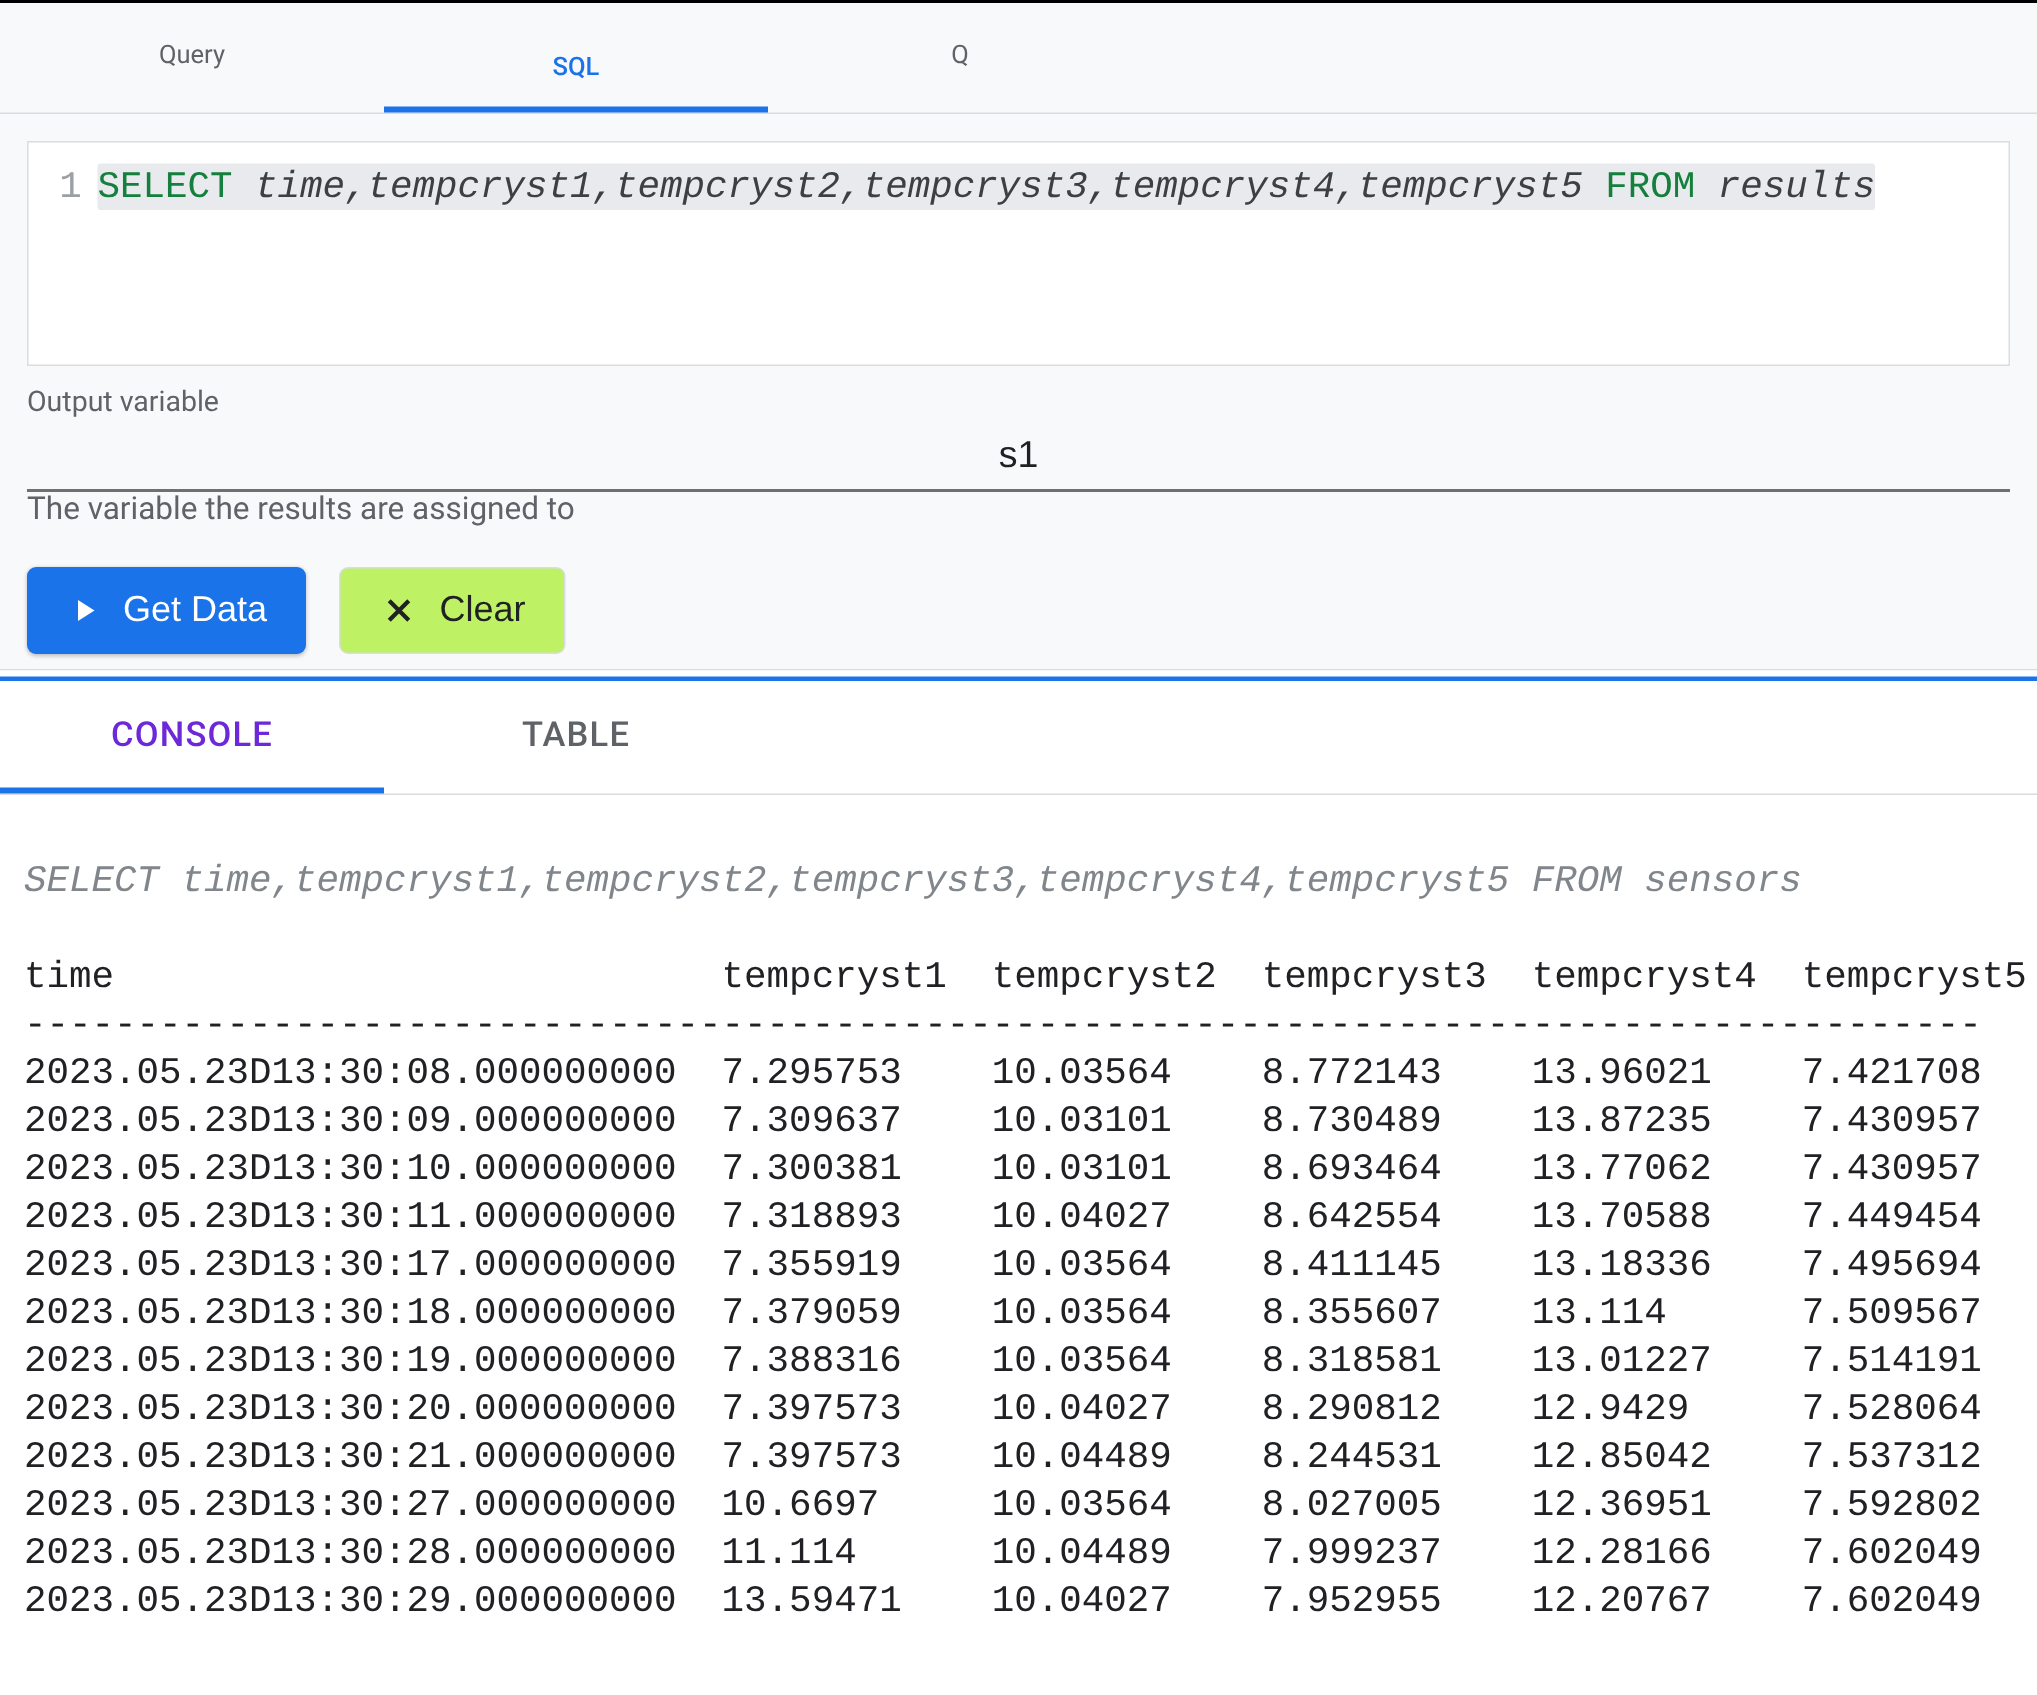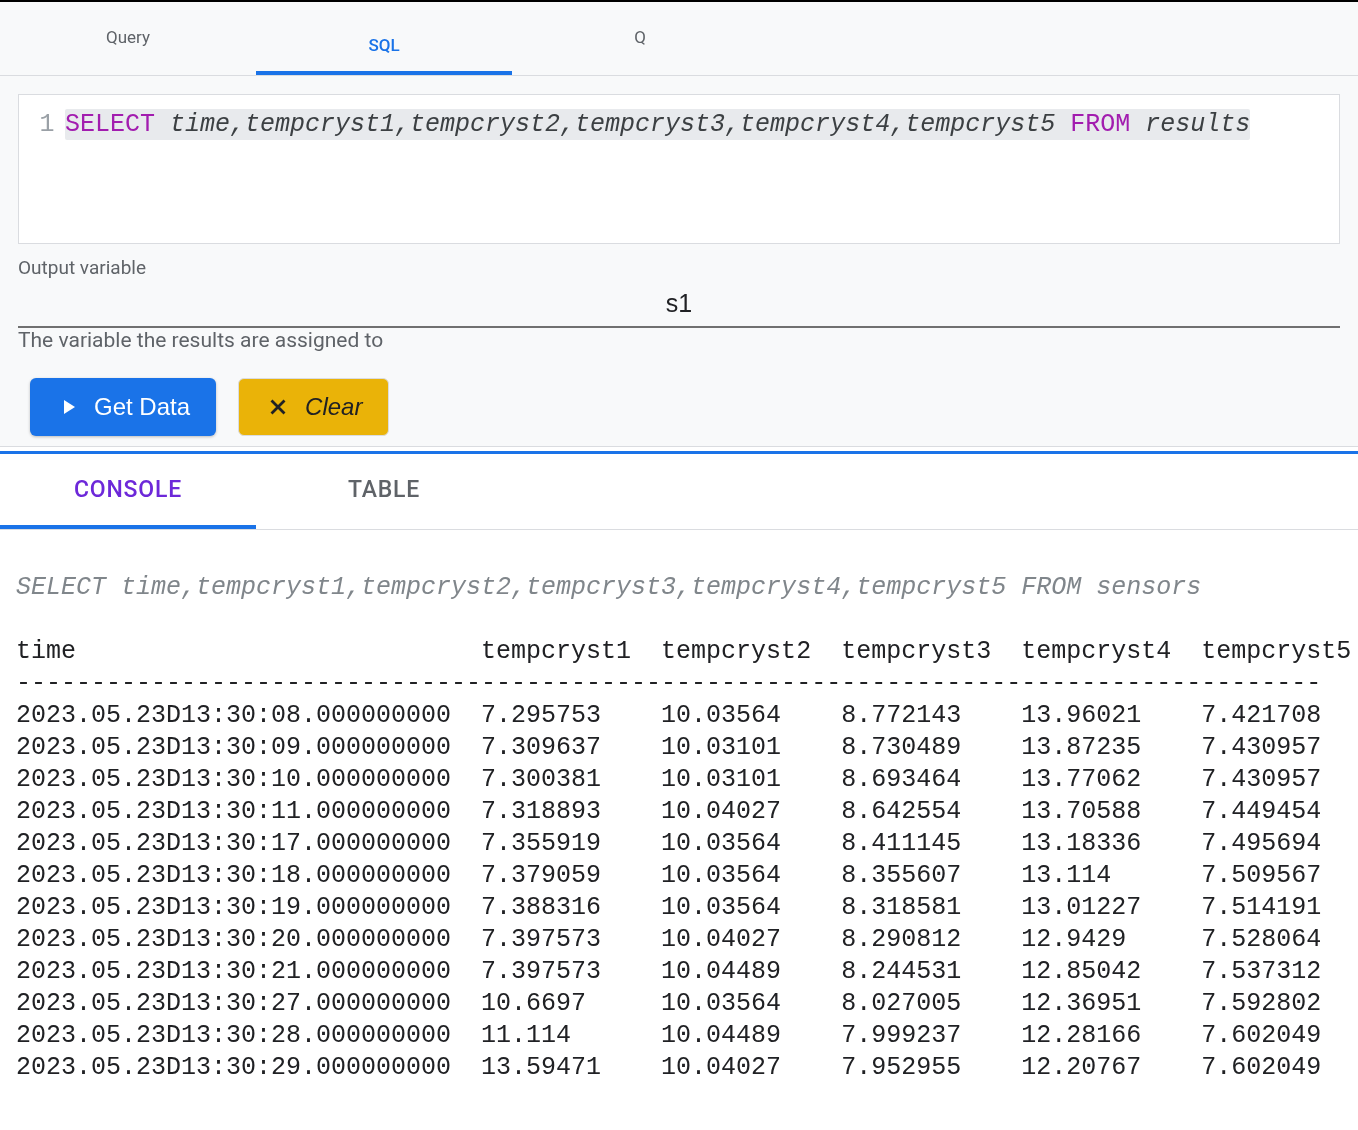--- a/index.html
+++ b/index.html
@@ -56,21 +56,21 @@
     color: #9aa0a6;
     user-select: none;
     line-height: 32px;
   }
   .code-line {
     flex: 1;
     line-height: 32px;
     white-space: pre;
   }
   .hl-sel { background: #e8eaed; padding: 1px 0; border-radius:2px;}
-  .kw { color: #a21caf; }
+  .kw { color: #15803d; }
   .ident { color: #3c4043; font-style: italic; }
   .field-block { padding: 12px 18px 0 18px; }
   .field-label {
     font-size: 19px;
     color: #5f6368;
     padding-bottom: 4px;
   }
   .field-input {
     width: 100%;
     border: none;
@@ -83,43 +83,42 @@
     text-align: center;
   }
   .field-help {
     font-size: 21px;
     color: #5f6368;
     padding-bottom: 12px;
   }
   .button-row {
     display: flex;
     gap: 22px;
-    padding: 14px 18px 10px 30px;
+    padding: 14px 18px 10px 18px;
   }
   .btn {
     display: flex;
     align-items: center;
     gap: 14px;
     font-size: 24px;
     font-weight: 500;
     padding: 14px 26px;
     border-radius: 6px;
     cursor: pointer;
   }
   .btn-primary {
     background: #1a73e8;
     color: #fff;
     border: none;
     box-shadow: 0 1px 3px rgba(0,0,0,0.25);
   }
   .btn-secondary {
-    background: #eab308;
+    background: #bef264;
     color: #202124;
     border: 1px solid #dadce0;
-    font-style: italic;
   }
   .divider-thin { height:1px; background:#dadce0; }
   .divider-blue { height:3px; background:#1a73e8; }
   .result-tabs {
     display: flex;
     border-bottom: 1px solid #dadce0;
     height: 76px;
     align-items: stretch;
     background:#fff;
   }

